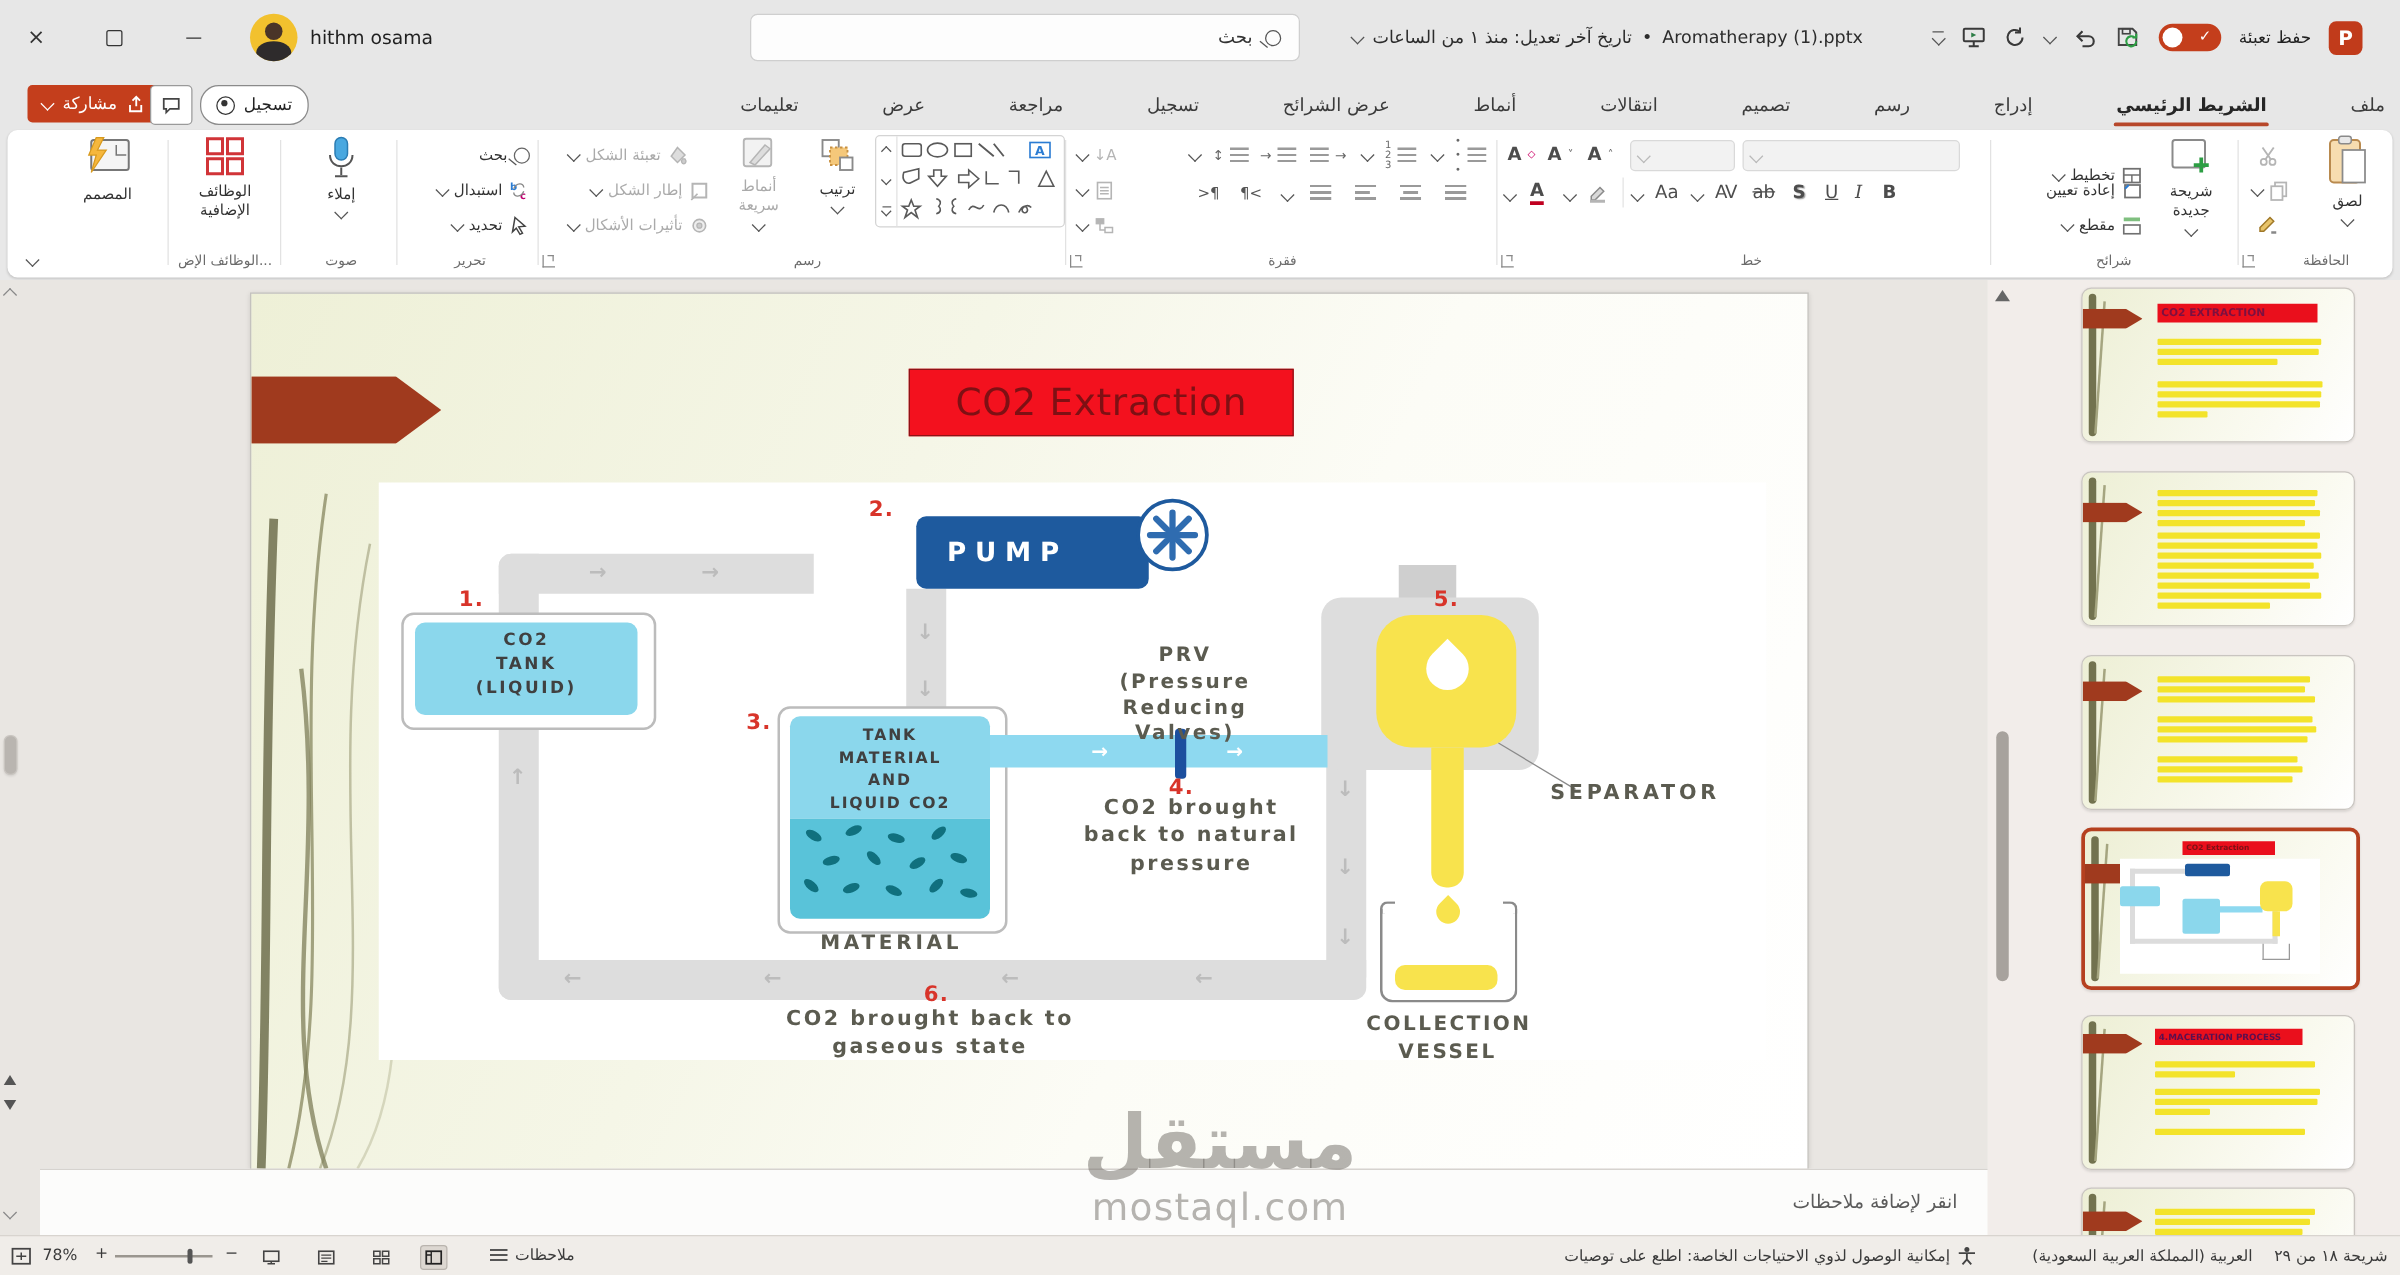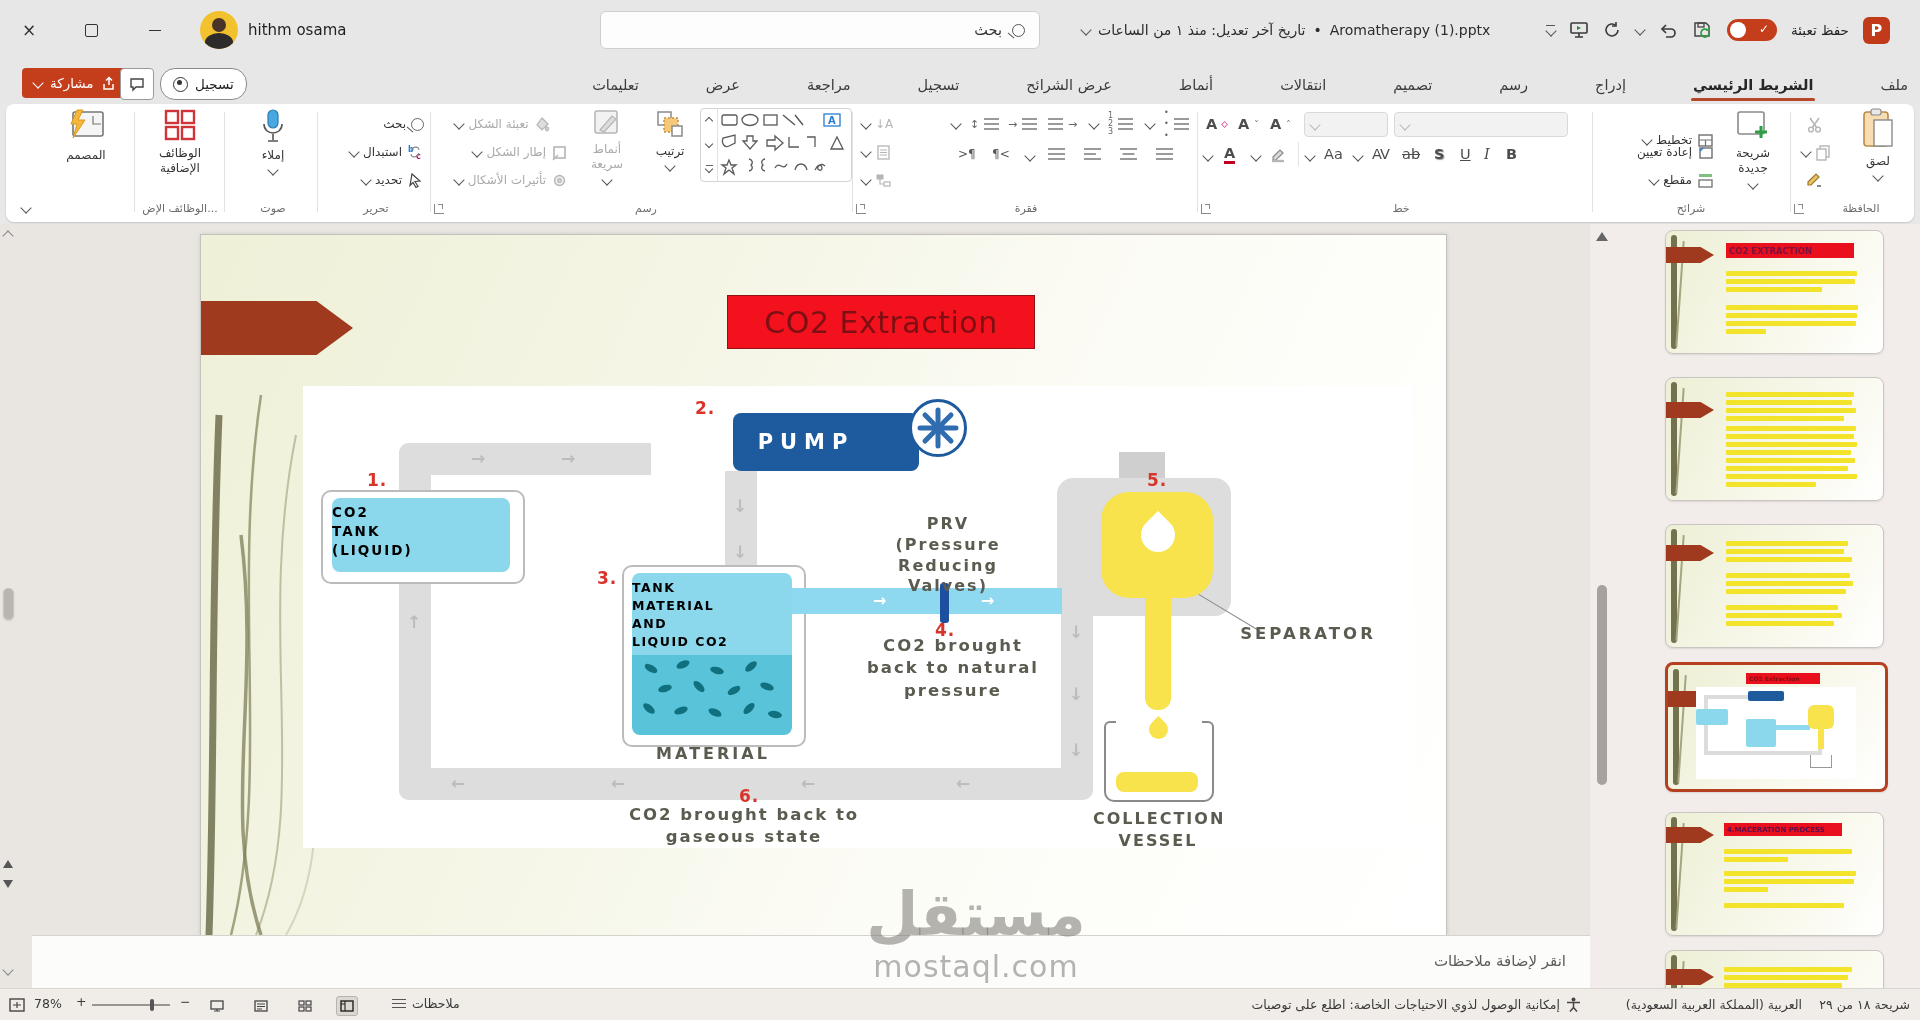--- a/index.html
+++ b/index.html
@@ -67,21 +67,21 @@
   #diagram{position:absolute;left:102px;top:151px;width:1110px;height:462px;background:#fff;}
   .pipe{position:absolute;background:#dddddd;}
   .bpipe{position:absolute;background:#8ed9f0;}
   .parrow{position:absolute;color:#bcbcbc;font-size:17px;font-weight:bold;line-height:1;}
   .warrow{position:absolute;color:#fff;font-size:16px;font-weight:bold;line-height:1;}
   .stepnum{position:absolute;color:#d8342a;font-weight:bold;font-size:17px;letter-spacing:1px;}
   .dlabel{position:absolute;color:#5b5b50;font-weight:bold;text-align:center;white-space:pre-line;}
   #pump{position:absolute;left:430px;top:27px;width:186px;height:58px;background:#1e5a9e;border-radius:8px;color:#fff;font-size:21px;font-weight:bold;letter-spacing:7px;display:flex;align-items:center;justify-content:center;padding-right:40px;box-sizing:border-box;}
   #fan{position:absolute;left:606px;top:13px;width:58px;height:58px;background:#fff;border:3px solid #1e5a9e;border-radius:50%;box-sizing:border-box;}
   .box-outer{position:absolute;background:#fff;border:2px solid #bcbcbc;border-radius:10px;}
-  .box-blue{position:absolute;background:#8bd7ec;border-radius:8px;color:#000000;font-weight:bold;white-space:pre-line;}
+  .box-blue{position:absolute;background:#8bd7ec;border-radius:8px;color:#404040;font-weight:bold;text-align:center;white-space:pre-line;}
   #leaves{position:absolute;left:329px;top:269px;width:160px;height:80px;background:#59c3d9;border-radius:0 0 8px 8px;overflow:hidden;}
   .leaf{position:absolute;width:14px;height:7px;border-radius:50%;background:#10707e;}
   .drop{position:absolute;background:#fff;border-radius:0 50% 50% 50%;transform:rotate(45deg);}
   .ydrop{background:#f8e34d;}
   #valve{position:absolute;left:637px;top:197px;width:9px;height:40px;background:#1c4f9e;border-radius:3px;}
   #sepline{position:absolute;left:896px;top:208px;width:72px;height:0;border-top:1.5px solid #8a8a8a;transform:rotate(31deg);transform-origin:left top;}
   #vessel{position:absolute;left:801px;top:341px;width:106px;height:73px;border:2px solid #8a8a8a;border-top:none;border-radius:0 0 10px 10px;}
   #vessel::before,#vessel::after{content:"";position:absolute;top:-6px;width:10px;height:8px;border-top:2px solid #8a8a8a;}
   #vessel::before{left:-2px;border-left:2px solid #8a8a8a;border-radius:6px 0 0 0;}
   #vessel::after{right:-2px;border-right:2px solid #8a8a8a;border-radius:0 6px 0 0;}

